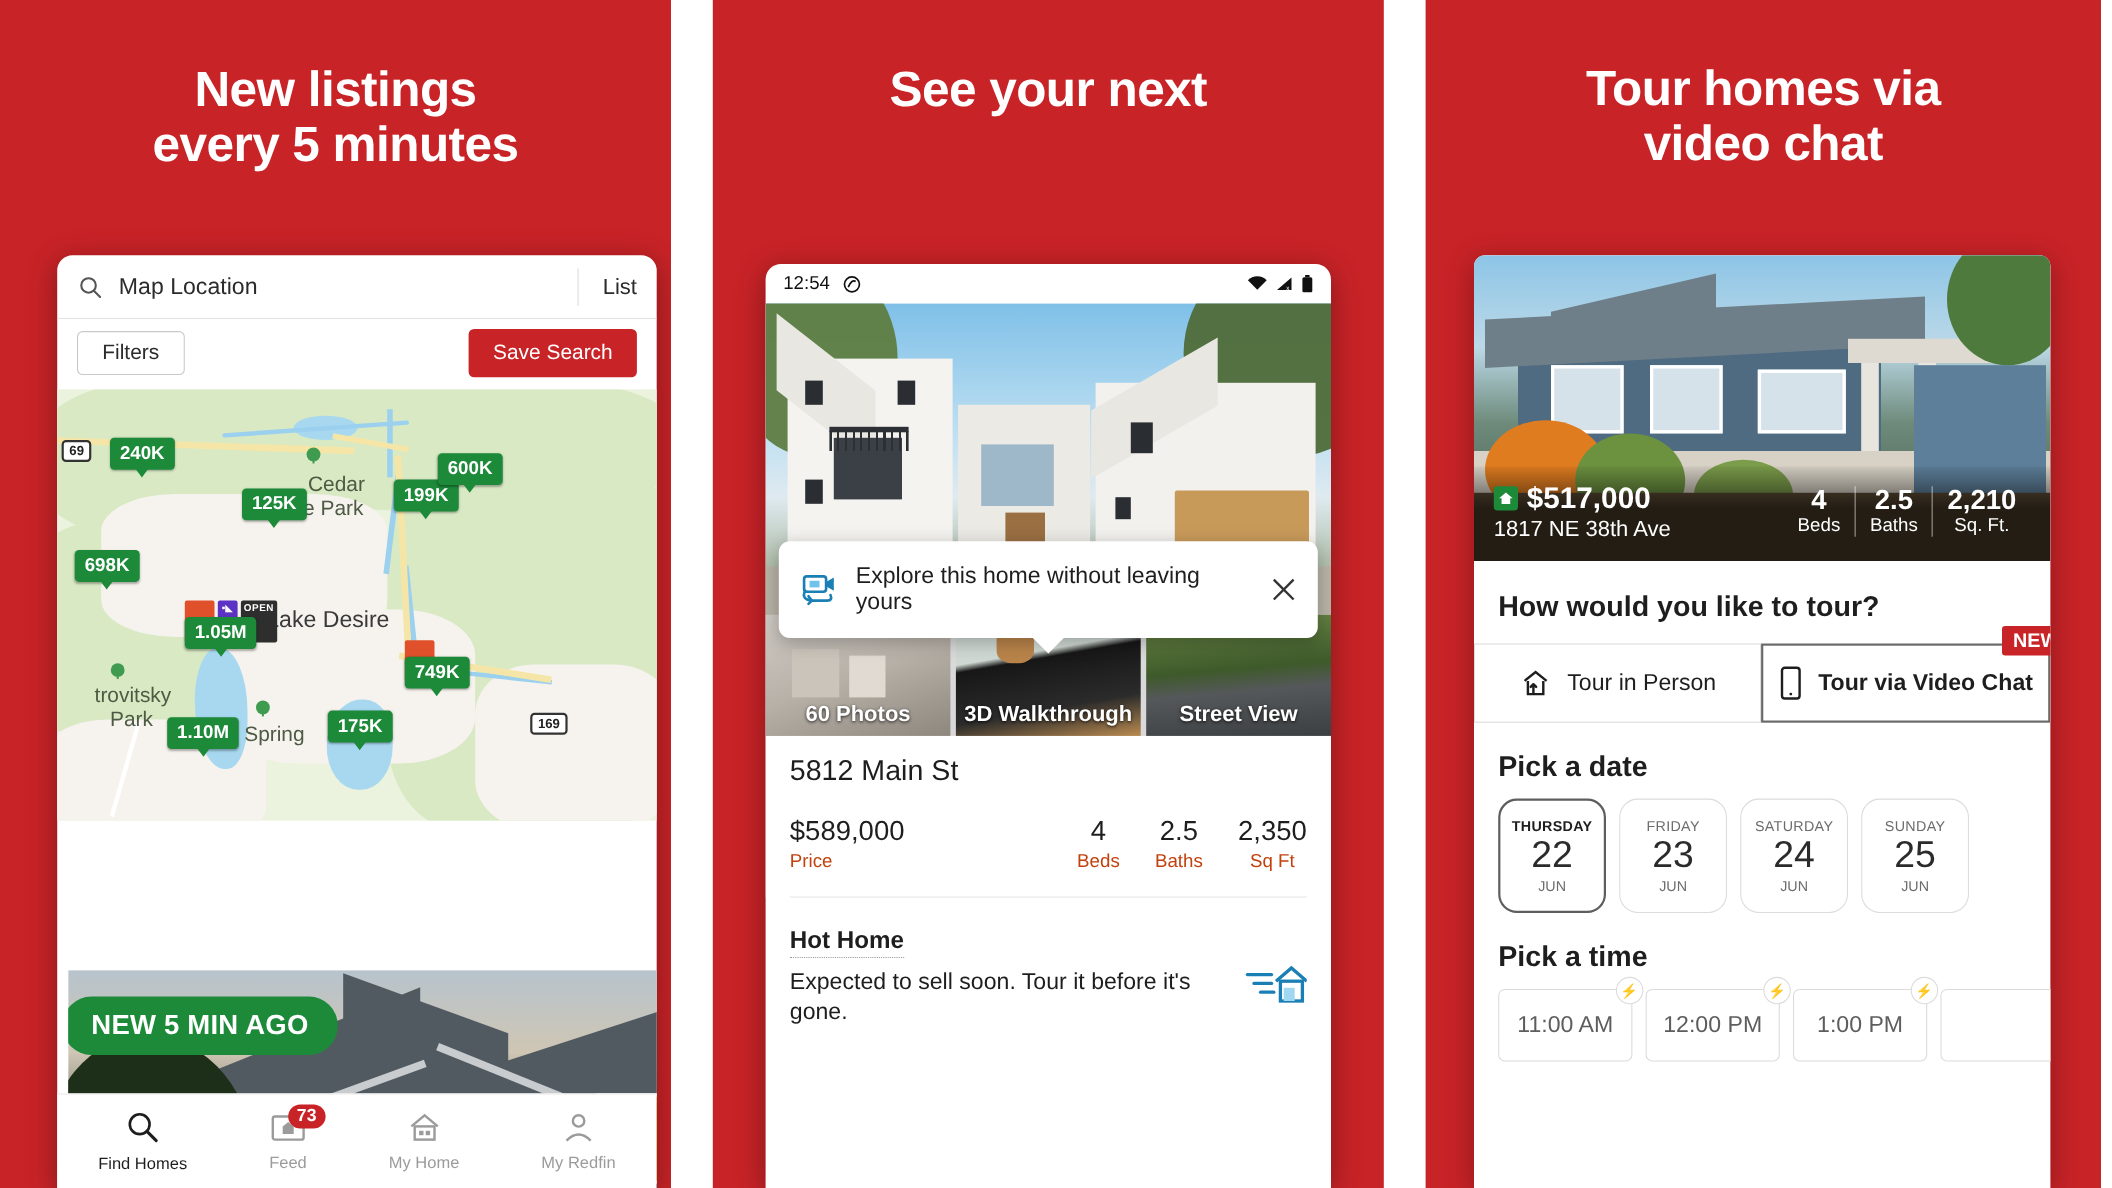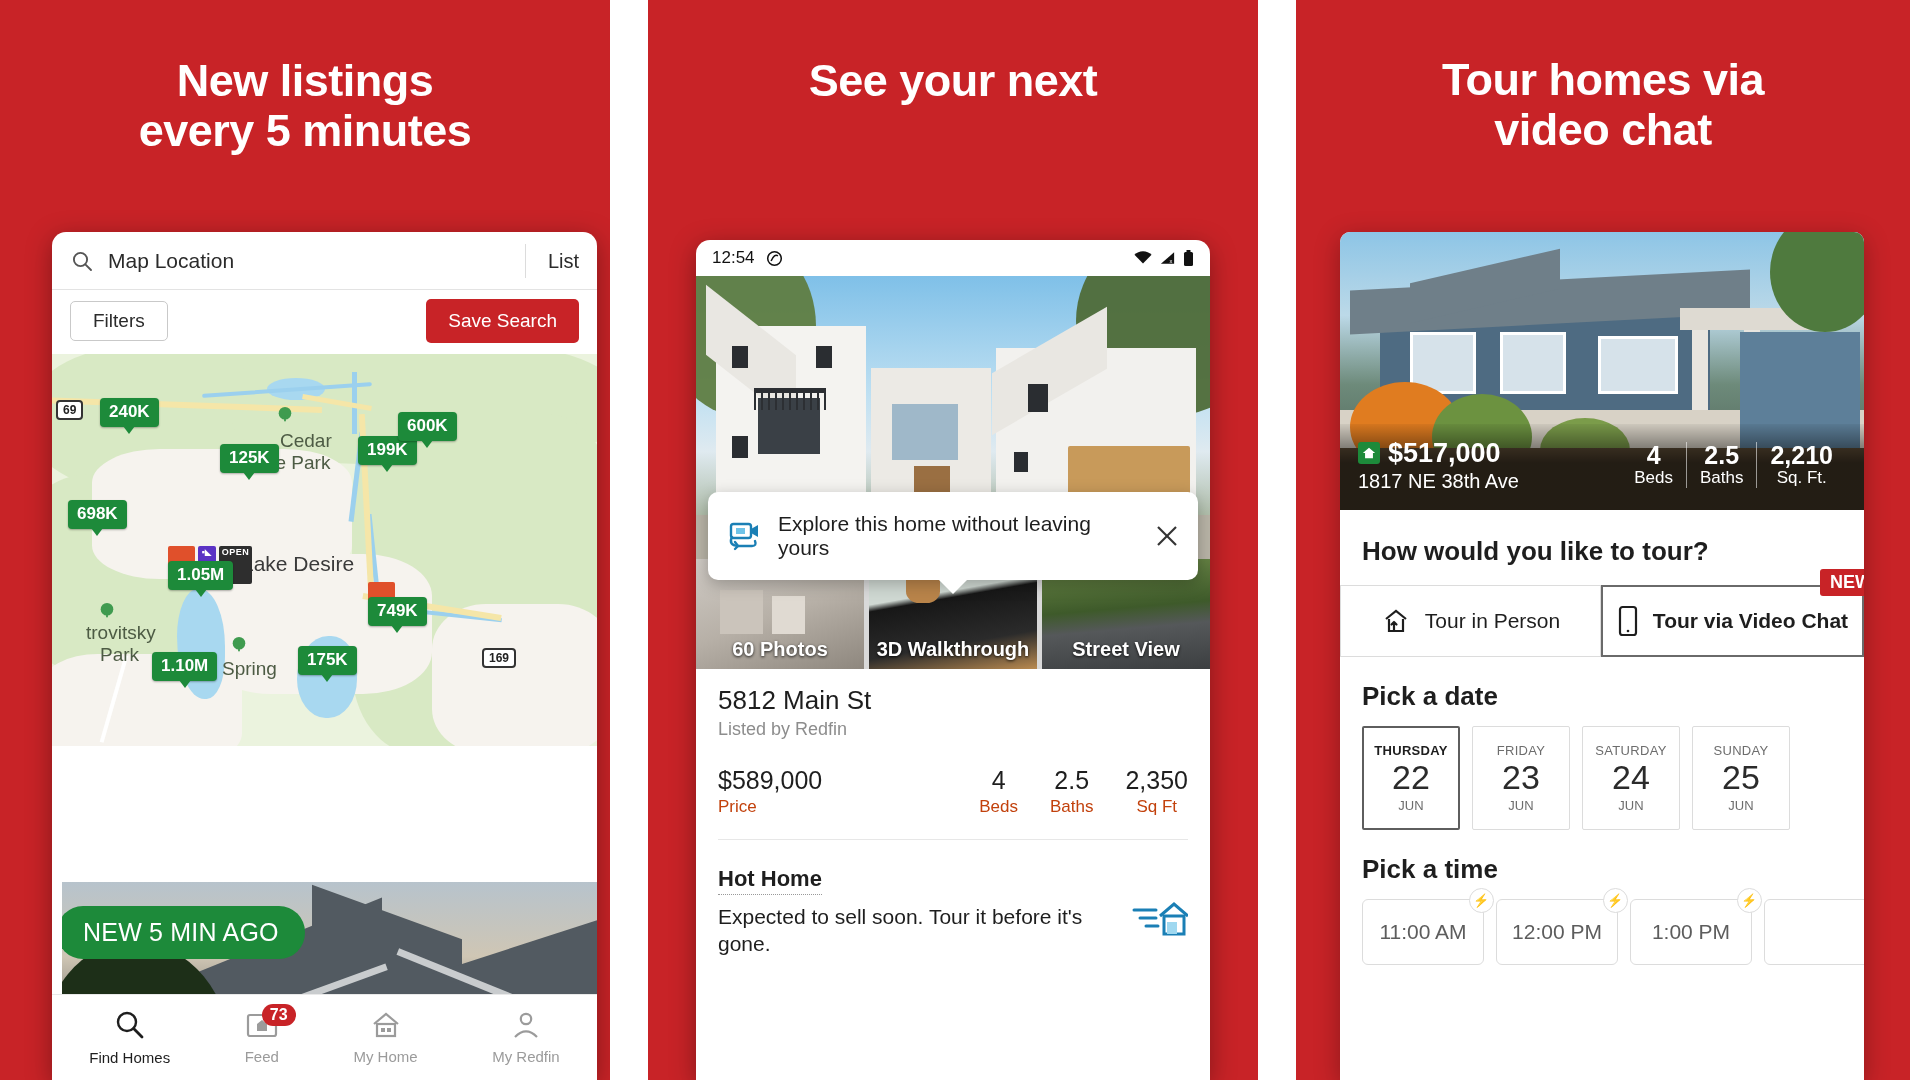--- a/index.html
+++ b/index.html
@@ -88,21 +88,21 @@
     background:
       linear-gradient(180deg,#b7c3cc 0%, #cfc6b4 22%, #7d7a74 40%, #4a4a4a 70%, #20270f 100%);
   }
   .roof { position:absolute; background:#525a61; }
   .roofedge { position:absolute; background:#c9ccce; }
   .winw { position:absolute; background:#f2a33c; border:3px solid #e8e8e8; }
   .stone { position:absolute; background:#8e8378; border-radius:4px; }
   .tree1 { position:absolute; background:#1d2f18; border-radius:48% 52% 50% 50%; }
   .newbadge {
     position:absolute; left:-5px; top:24px; background:#1D8A3A; color:#fff;
-    font-weight:normal; font-size:25px; letter-spacing:.2px;
+    font-weight:bold; font-size:25px; letter-spacing:.2px;
     padding:12px 26px; border-radius:26px; z-index:5;
   }
   .homeglyph { width:26px;height:26px;background:#1D8A3A;border-radius:3px;display:flex;align-items:center;justify-content:center;}
 
   
   .navbar {
     position:absolute; left:0; right:0; bottom:0; height:86px; background:#fff;
     display:flex; align-items:center; justify-content:space-around; border-top:1px solid #e9e9e9;
   }
   .navitem { text-align:center; position:relative; }
@@ -196,21 +196,21 @@
     height:72px; background:#fff; border:1px solid #dcdcdc; font-size:21px; color:#1e1e1e;
   }
   .tourbtn.sel { border:2px solid #6a6a6a; font-weight:bold; position:relative; z-index:3; }
   .newtag {
     position:absolute; right:-26px; top:-18px; background:#C82327; color:#fff;
     font-weight:bold; font-size:18px; padding:3px 10px; border-radius:3px; z-index:6;
   }
   .sectitle { font-size:26px; font-weight:bold; color:#1e1e1e; padding:24px 22px 14px 22px; }
   .dates { display:flex; gap:12px; padding:0 22px; }
   .datecard {
-    flex:0 0 auto; width:98px; height:104px; border:1px solid #dcdcdc; border-radius:2px;
+    flex:0 0 auto; width:98px; height:104px; border:1px solid #dcdcdc; border-radius:17px;
     display:flex; flex-direction:column; align-items:center; justify-content:center; background:#fff;
   }
   .datecard.sel { border:2px solid #5e5e5e; }
   .dc-dow { font-size:13px; color:#6d6d6d; letter-spacing:.3px; }
   .dc-dow.b { color:#1e1e1e; font-weight:bold; }
   .dc-num { font-size:34px; color:#2b2b2b; line-height:1.15; }
   .dc-mon { font-size:13px; color:#6d6d6d; }
   .times { display:flex; gap:12px; padding:0 22px; }
   .timecard {
     position:relative; flex:0 0 auto; width:122px; height:66px; border:1px solid #dcdcdc;
@@ -466,21 +466,20 @@
           <div style="position:absolute;left:22%;top:14%;width:20%;height:26%;background:#b9844a;border-radius:6px 6px 40% 40%;"></div>
           <span class="cap">3D Walkthrough</span>
         </div>
         <div class="thumb th3">
           <span class="cap">Street View</span>
         </div>
       </div>
 
       <div class="detailsec">
         <div class="d-addr">5812 Main St</div>
-        <div class="d-sub">Listed by Redfin</div>
         <div class="d-row">
           <div class="d-col first">
             <div class="v">$589,000</div>
             <div class="l">Price</div>
           </div>
           <div class="d-cols" id="p2-stats">
               <div class="d-col">
                 <div class="v">4</div>
                 <div class="l">Beds</div>
               </div>

